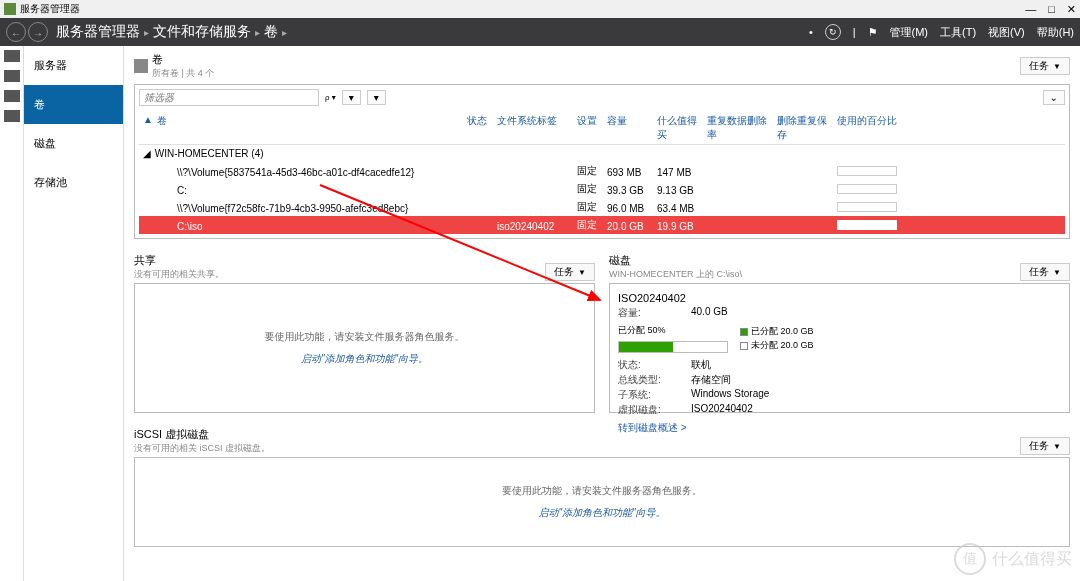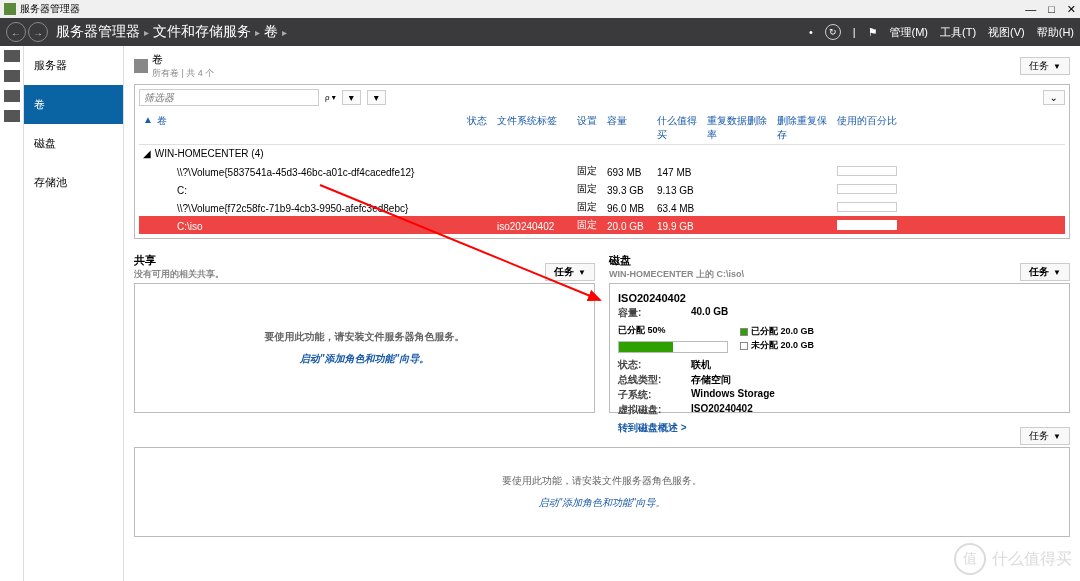--- a/index.html
+++ b/index.html
@@ -46,21 +46,21 @@
 .c-pct { width: 120px; }
 .grid-group { font-size: 10px; padding: 3px 4px; display: flex; align-items: center; gap: 4px; }
 .grid-row { display: flex; font-size: 10px; padding: 2px 0; align-items: flex-end; }
 .grid-row.sel { background: #ef4444; color: #fff; }
 .bar { width: 60px; height: 10px; border: 1px solid #ccc; background: #fff; position: relative; display: inline-block; }
 .bar-fill { height: 100%; background: #2ea000; }
 .grid-row.sel .bar { border-color: #fff; }
 .grid-row.sel .bar-fill { background: #fff; }
 .timestamp { font-size: 9px; color: #888; margin-top: 4px; }
 .two-col { display: flex; gap: 14px; margin-top: 14px; }
-.half { flex: 1; font-weight: bold; }
+.half { flex: 1; }
 .sec-head { display: flex; align-items: flex-end; margin-bottom: 2px; }
 .sec-title { font-size: 11px; }
 .sec-sub { font-size: 9px; color: #888; }
 .placeholder-box { border: 1px solid #bbb; height: 130px; display: flex; flex-direction: column; align-items: center; justify-content: center; gap: 8px; font-size: 10px; color: #666; }
 .placeholder-box a { color: #1a5aa8; font-style: italic; text-decoration: none; }
 .disk-box { border: 1px solid #bbb; padding: 8px; font-size: 10px; height: 130px; }
 .disk-name { font-size: 11px; margin-bottom: 2px; }
 .disk-row { display: flex; gap: 23px; margin: 1px 0; }
 .disk-label { width: 50px; color: #444; }
 .alloc-bar { width: 110px; height: 12px; border: 1px solid #bbb; display: flex; margin: 4px 0; }
@@ -287,20 +287,24 @@
               <span class="disk-label">虚拟磁盘:</span>
               <span>ISO20240402</span>
             </div>
           <div class="link" style="margin-top:4px">转到磁盘概述 &gt;</div>
         </div>
       </div>
     </div>
 
     <div class="iscsi">
       <div class="sec-head">
+        <div>
+          <div class="sec-title">iSCSI 虚拟磁盘</div>
+          <div class="sec-sub">没有可用的相关 iSCSI 虚拟磁盘。</div>
+        </div>
         <div class="tasks-btn" style="margin-left:auto">
           <span>任务</span>
             <span class="chev">▼</span>
         </div>
       </div>
       <div class="placeholder-box" style="height:90px">
         <span>要使用此功能，请安装文件服务器角色服务。</span>
         <a>启动"添加角色和功能"向导。</a>
       </div>
     </div>

